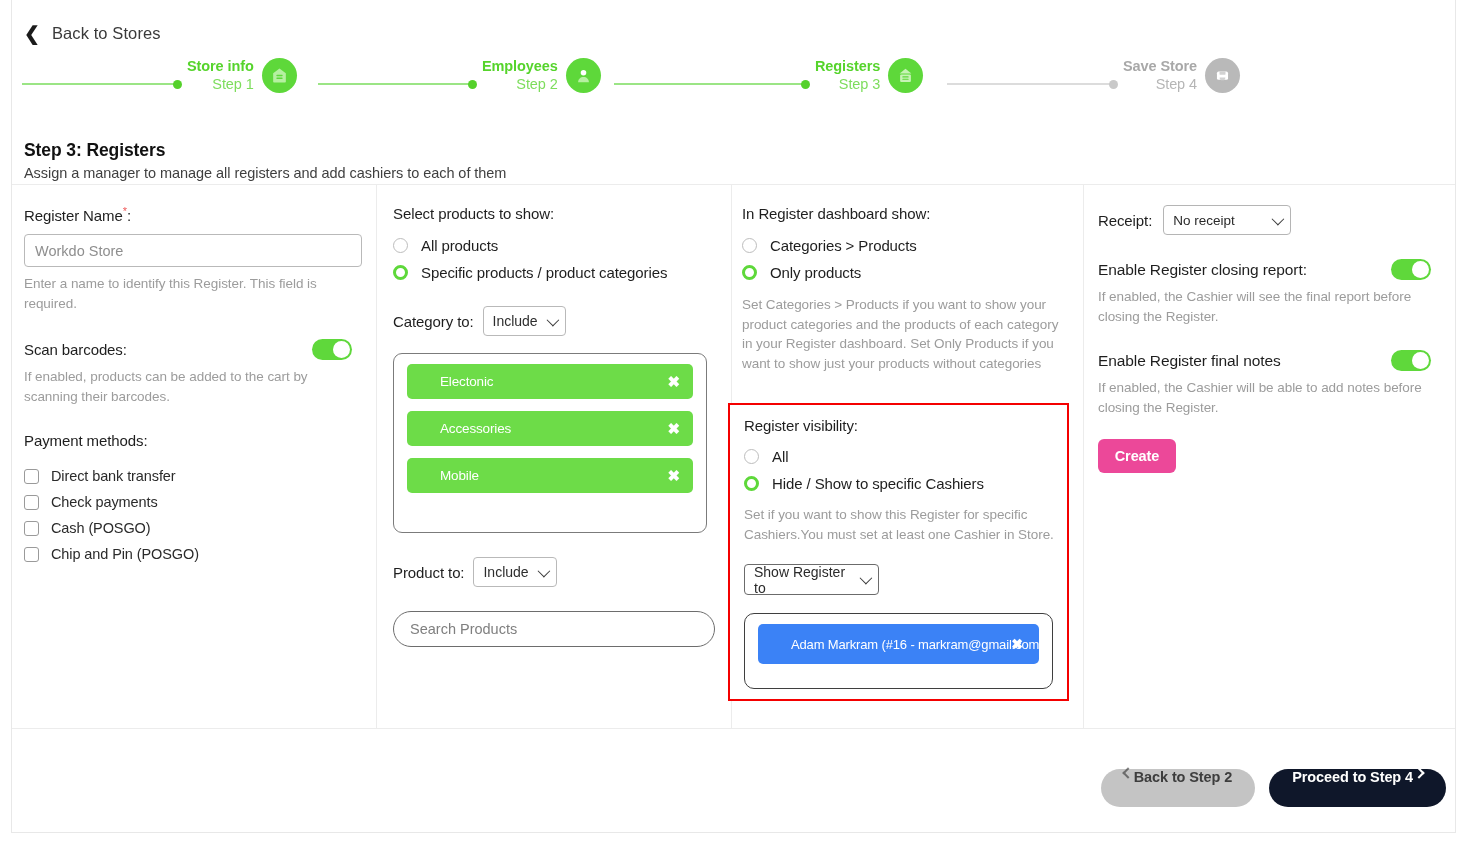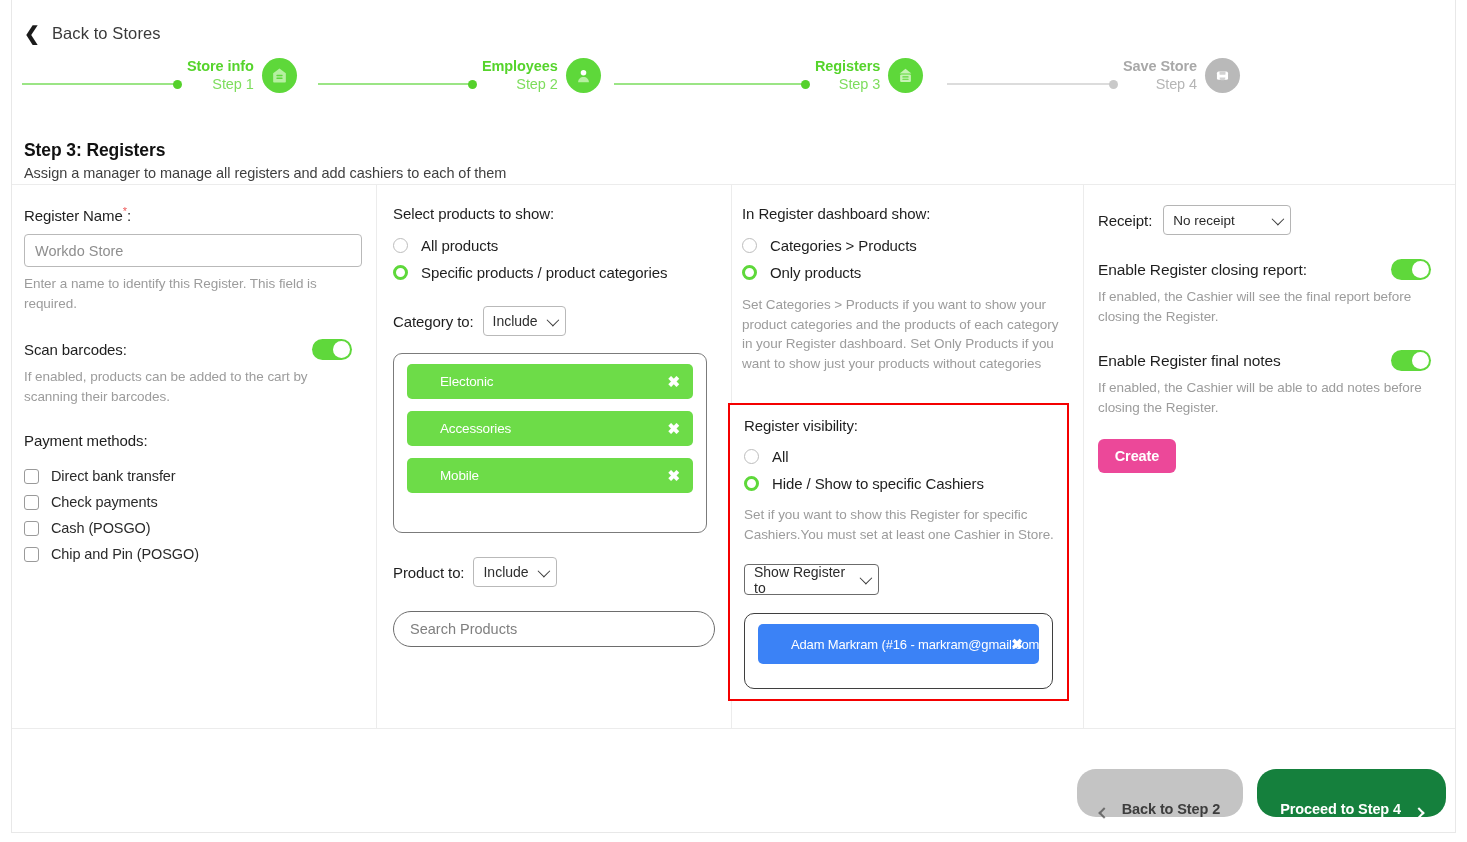--- a/index.html
+++ b/index.html
@@ -364,32 +364,32 @@
     cursor: pointer;
   }
 
   
   .footer {
     position: absolute;
     right: 21px; top: 769px;
     display: flex; gap: 14px;
   }
   .btn {
-    height: 48px;
+    height: 38px;
     border: none; border-radius: 19px;
-    display: flex; align-items: flex-end;
-    gap: 14px;
+    display: flex; align-items: flex-start;
+    gap: 2px;
     padding: 0 23px;
     font-size: 14.5px; font-weight: bold;
     font-family: "Liberation Sans", sans-serif;
     letter-spacing: -.1px;
     cursor: pointer;
   }
   .btn-back { background: #c4c4c4; color: #3d3d3d; }
-  .btn-next { background: #15803d; color: #fff; }
+  .btn-next { background: #0f172a; color: #fff; }
   .ch-left, .ch-right {
     width: 8px; height: 8px; flex: none;
     border-top: 2px solid currentColor;
     border-right: 2px solid currentColor;
   }
   .ch-left { transform: rotate(-135deg); opacity: .65; }
   .ch-right { transform: rotate(45deg); }
 </style>
 </head>
 <body>

